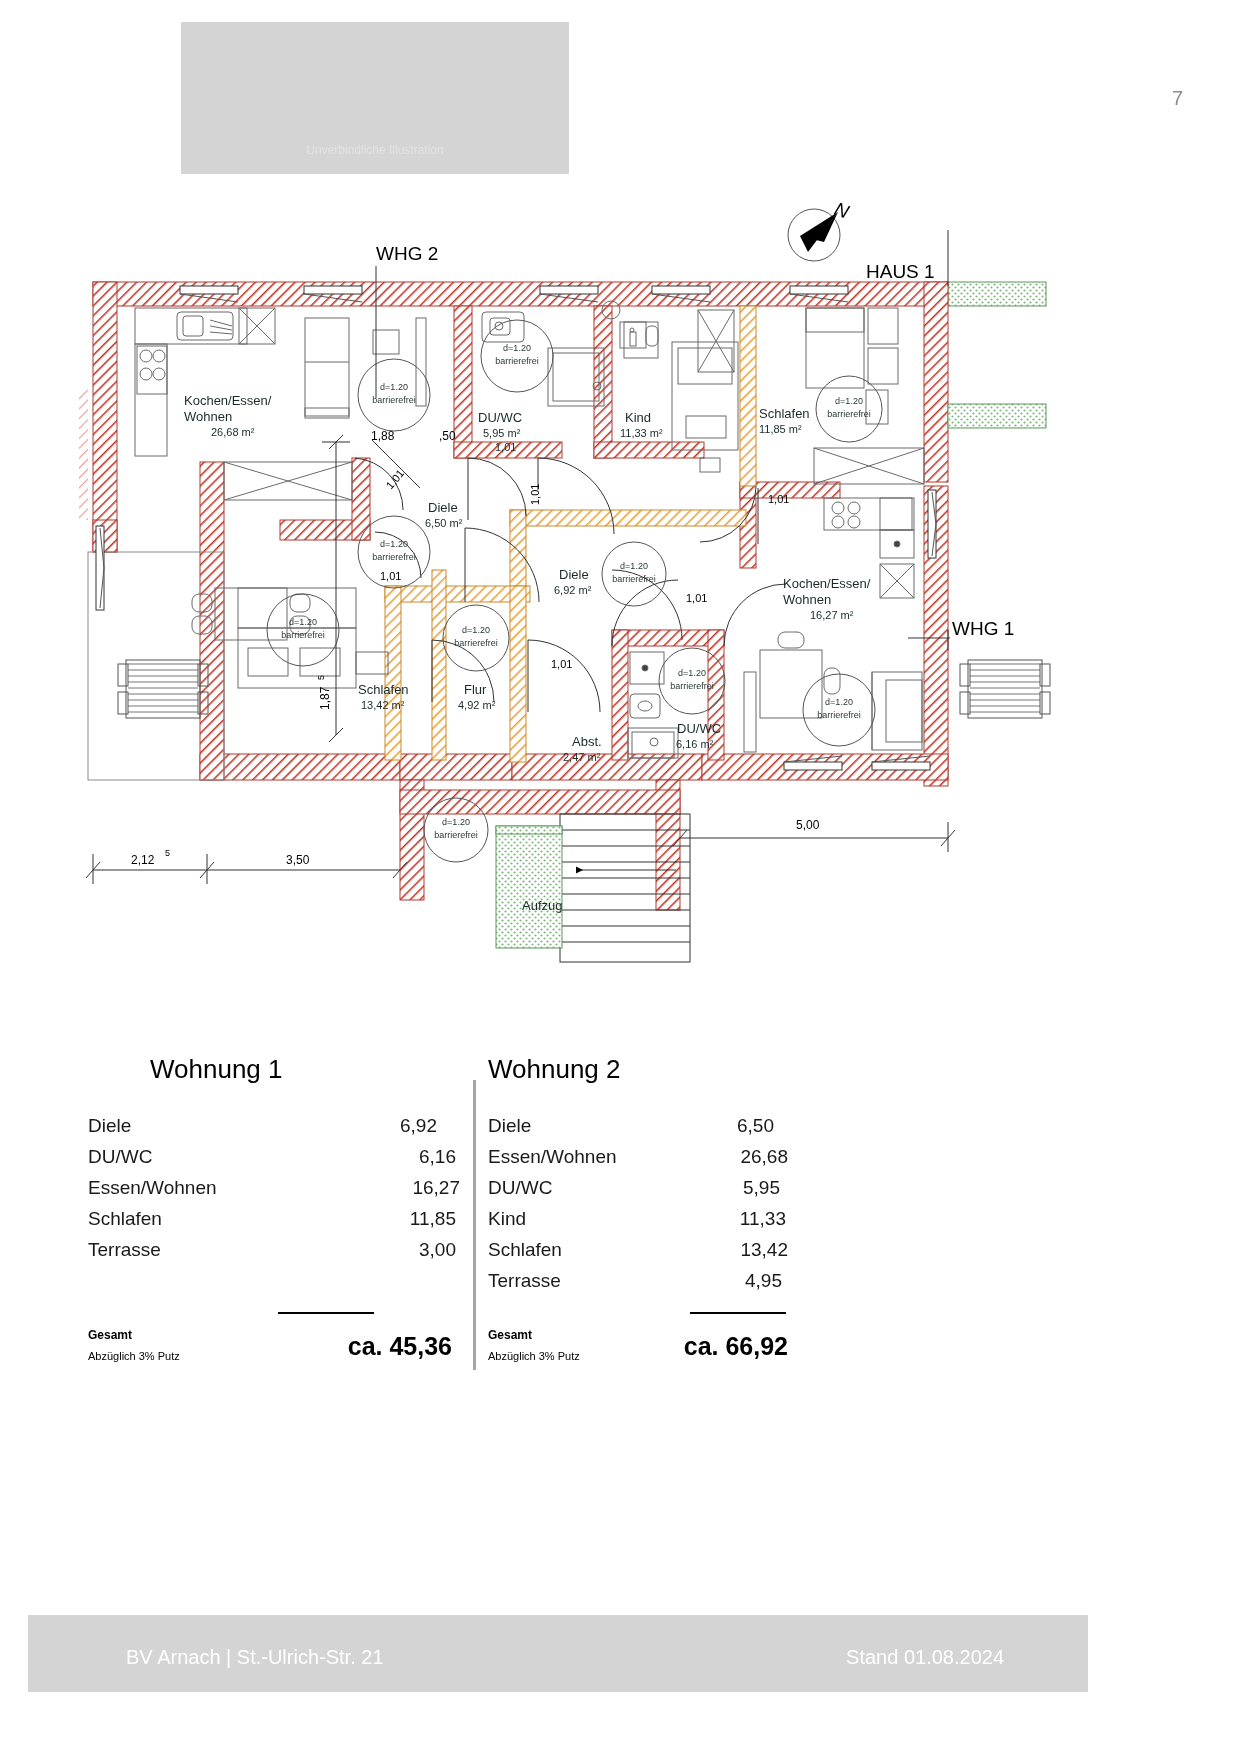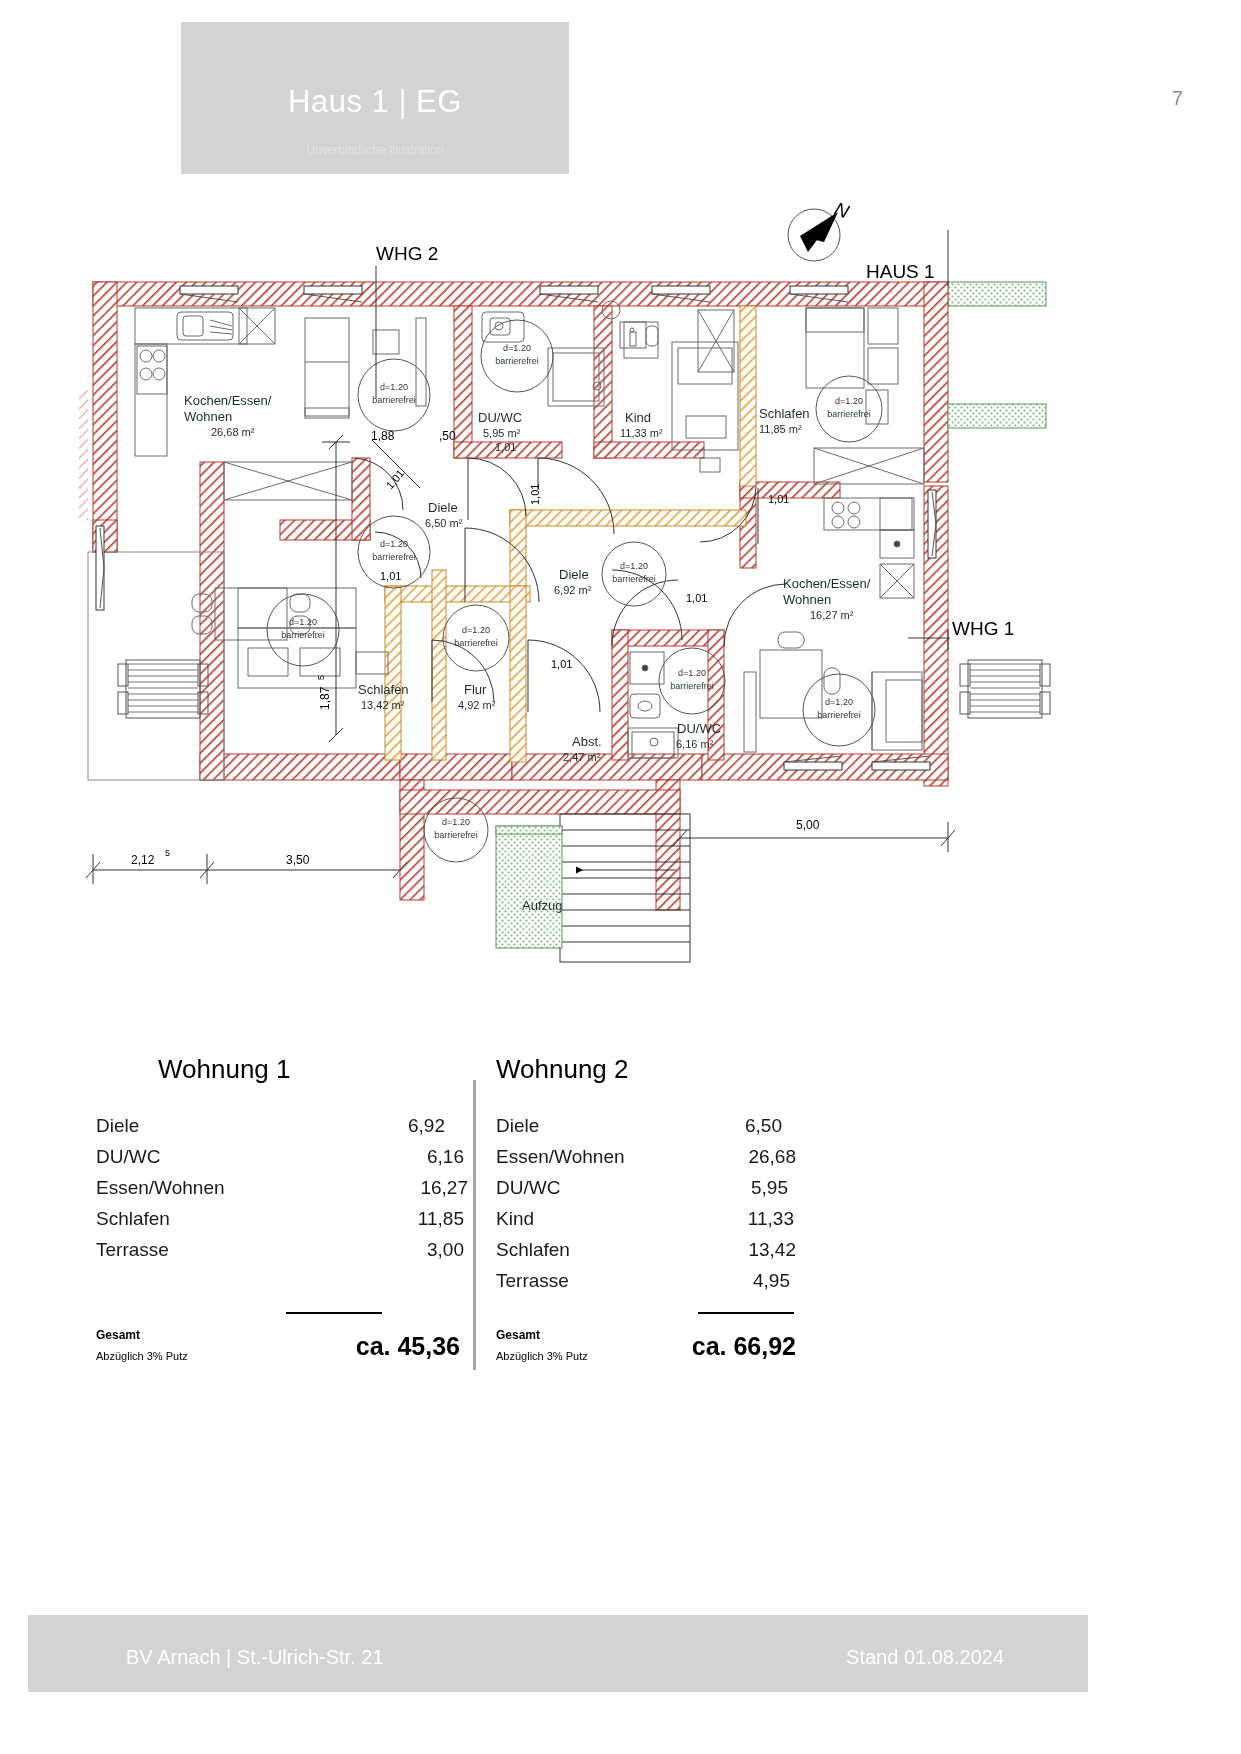--- a/index.html
+++ b/index.html
@@ -56,21 +56,21 @@
     position: absolute;
     left: 88px; top: 1040px;
     width: 640px; height: 330px;
   }
   .divider-v {
     position: absolute;
     left: 385px; top: 40px;
     width: 3px; height: 290px;
     background: #a6a6a6;
   }
-  .wcol { position: absolute; top: 0; margin-left: 8px; }
+  .wcol { position: absolute; top: 0; }
   .wcol.w1 { left: 0; width: 372px; }
   .wcol.w2 { left: 400px; width: 300px; }
   .wtitle {
     font-size: 26px;
     font-weight: 400;
     color: #000;
     margin: 14px 0 0 0;
     text-align: left;
   }
   .wcol.w1 .wtitle { padding-left: 62px; }
@@ -129,21 +129,20 @@
   .rm-name { font-size: 13px; }
   .rm-area { font-size: 11px; }
   .bf { font-size: 9px; fill: #2a3a33; }
   .dim { font-size: 12px; fill: #000; font-family: "Liberation Sans", sans-serif; }
   .hdr-plan { font-size: 19px; fill: #000; font-family: "Liberation Sans", sans-serif; }
 </style>
 </head>
 <body>
 
 <div class="header-band">
-  <div class="header-title">Haus 1 | EG</div>
   <div class="header-sub">Unverbindliche Illustration</div>
 </div>
 <div class="page-no">7</div>
 
 <div id="plan">
 <svg width="1241" height="790" viewBox="0 0 1241 790" xmlns="http://www.w3.org/2000/svg">
   <defs>
     <pattern id="hatchRed" width="7" height="7" patternTransform="rotate(45)" patternUnits="userSpaceOnUse">
       <rect width="7" height="7" fill="#ffffff"></rect>
       <line x1="0" y1="0" x2="0" y2="7" stroke="#c0392b" stroke-width="3.2"></line>

